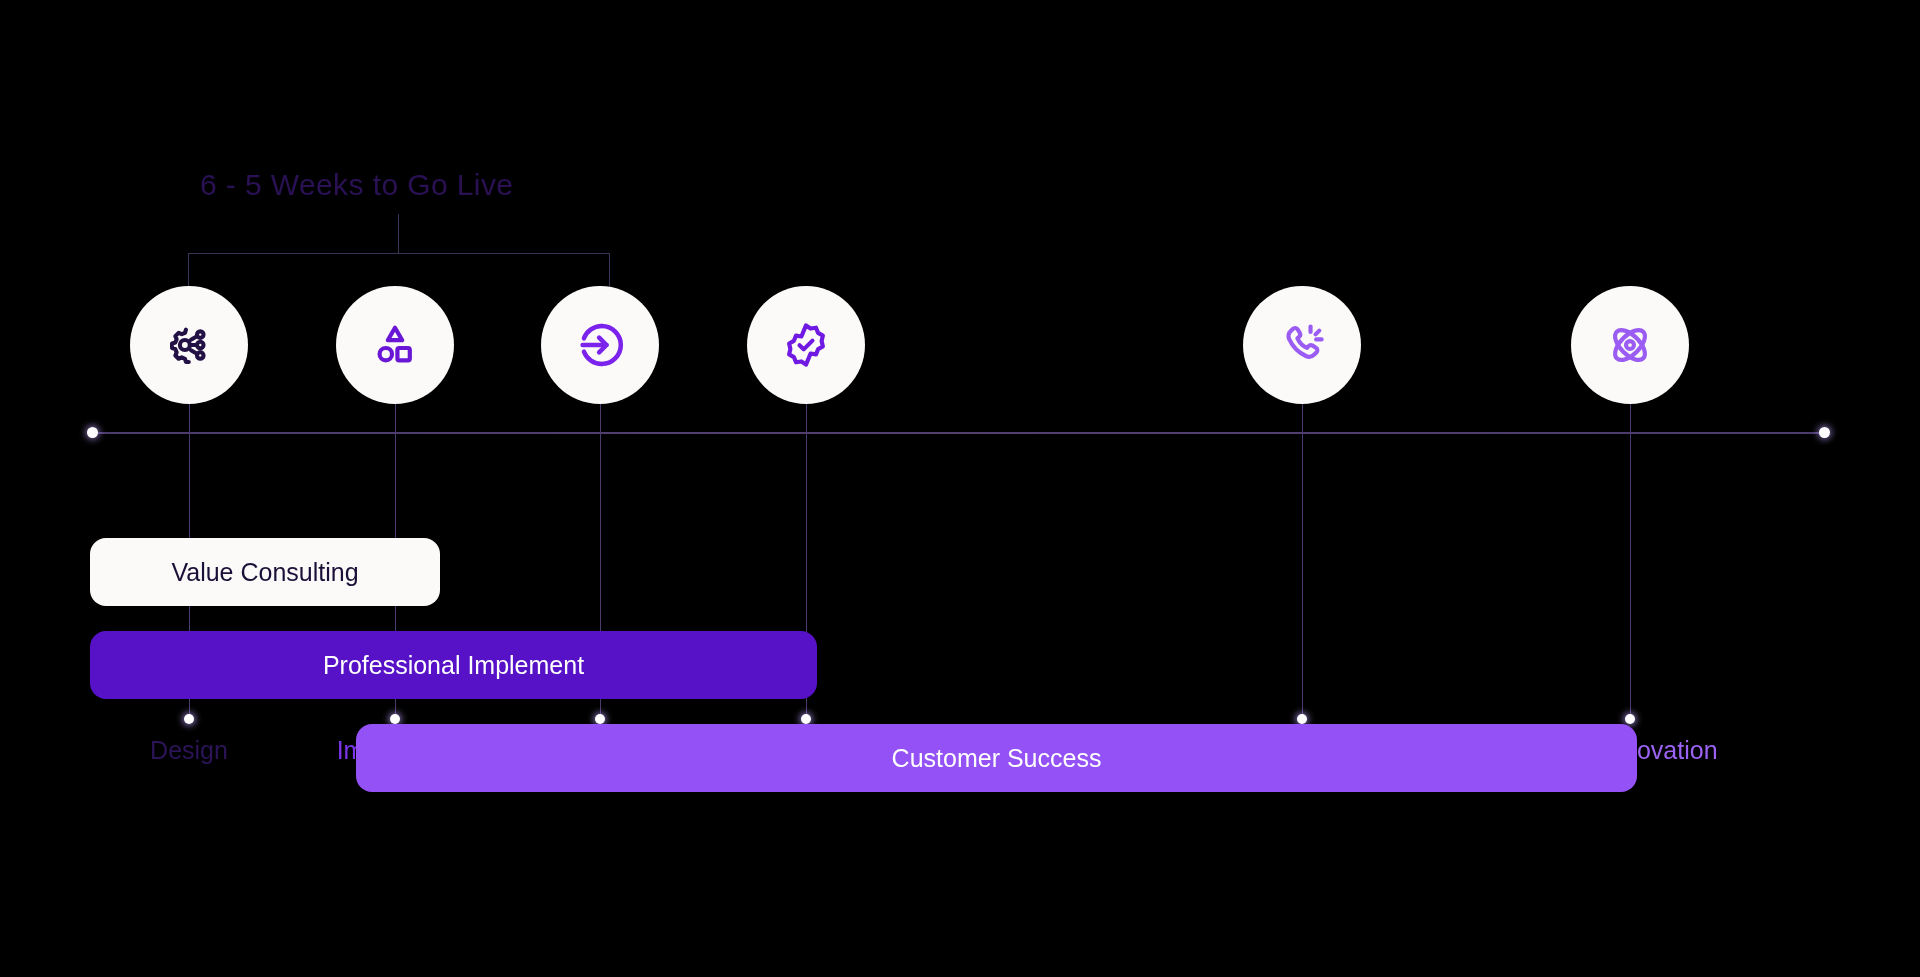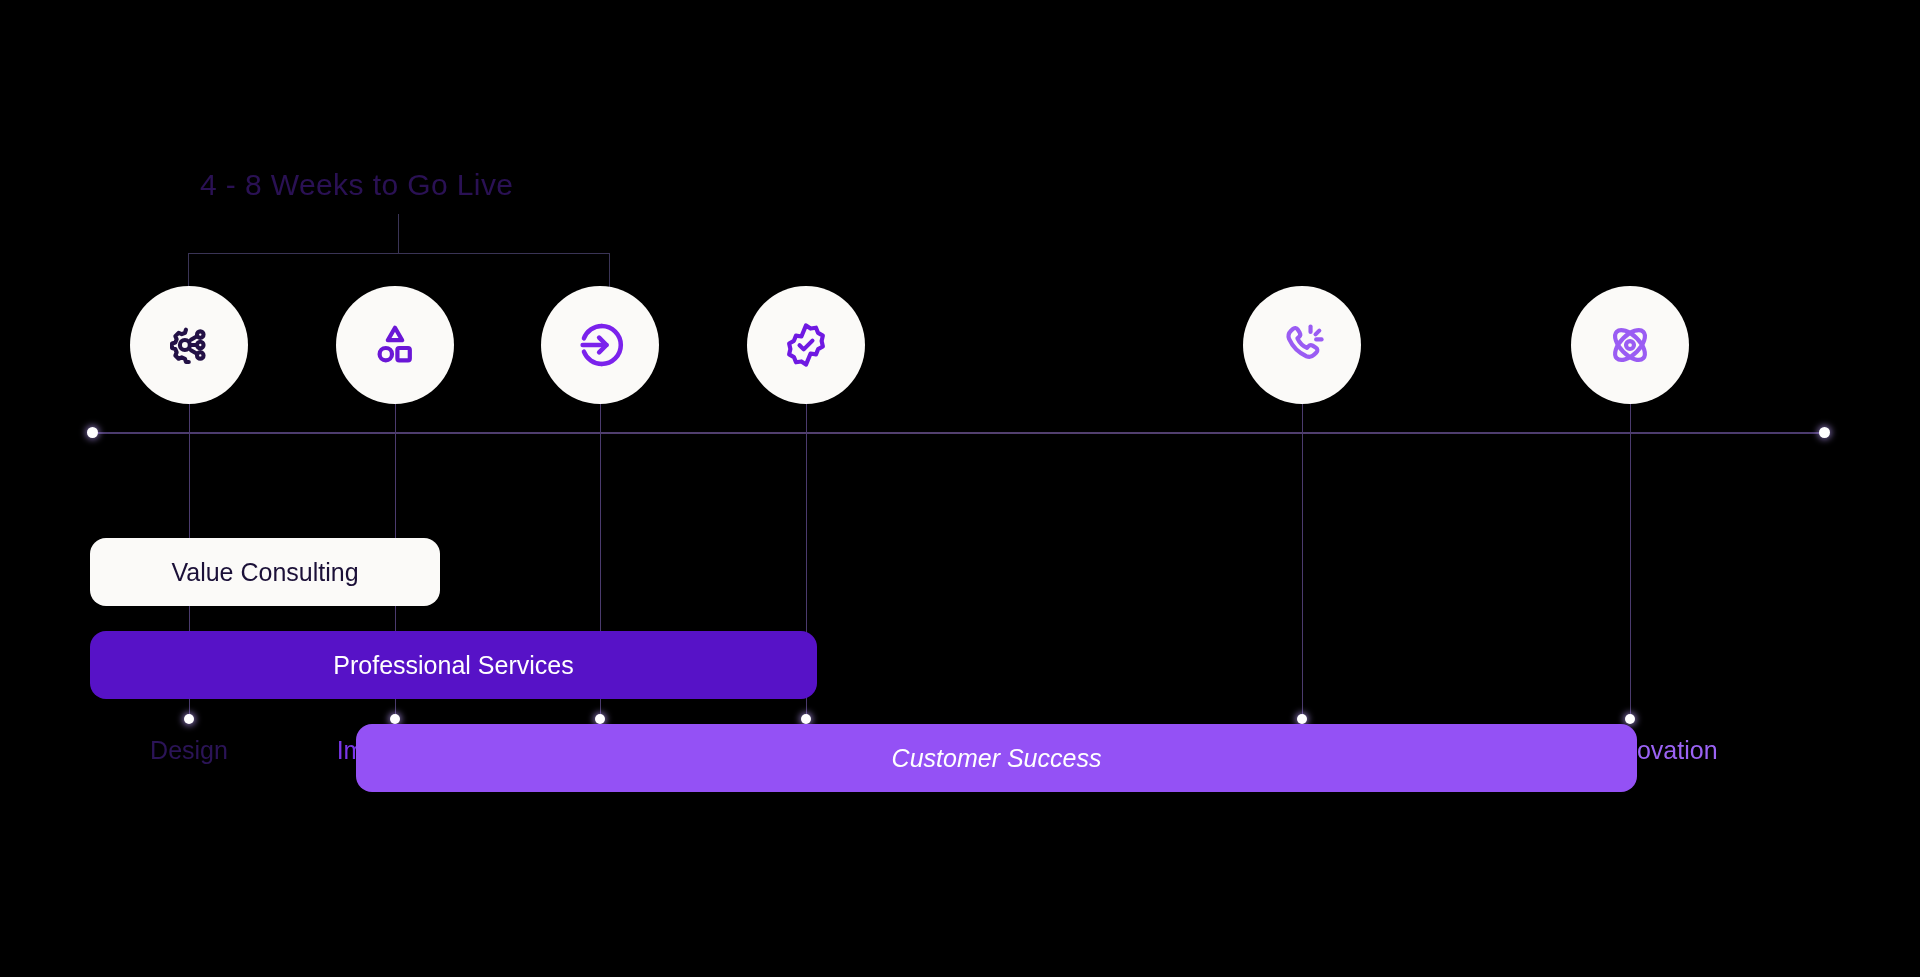--- a/index.html
+++ b/index.html
@@ -127,28 +127,28 @@
     height: 68px;
     border-radius: 16px;
     display: flex;
     align-items: center;
     justify-content: center;
     font-size: 25px;
     white-space: nowrap;
   }
   .bar.white  { background: #fbfaf8; color: #1b1038; }
   .bar.deep   { background: #5712c7; color: #ffffff; }
-  .bar.light2 { background: #9451f5; color: #ffffff; font-style: italic; }
+  .bar.light2 { background: #9451f5; color: #ffffff; }
 </style>
 </head>
 <body>
 
 <div id="stage">
 
-  <div class="bracket-label">4 - 8 Weeks to Go Live</div>
+  <div class="bracket-label">6 - 5 Weeks to Go Live</div>
   <div class="bracket-stem"></div>
   <div class="bracket-box"></div>
 
   <div class="rail"></div>
   <div class="rail-cap left"></div>
   <div class="rail-cap right"></div>
 
   <div class="node" style="left:189px">
     <div class="circle">
       <span>
@@ -240,16 +240,16 @@
           <ellipse cx="12" cy="12" rx="9" ry="4.6" transform="rotate(-45 12 12)"></ellipse>
         </svg>
       </span>
     </div>
     <div class="stem"></div>
     <div class="dot"></div>
     <div class="label light">Joint Innovation</div>
   </div>
 
   <div class="bar white" style="left:90px;  top:538px; width:350px;">Value Consulting</div>
-  <div class="bar deep" style="left:90px;  top:631px; width:727px;">Professional Services</div>
+  <div class="bar deep" style="left:90px;  top:631px; width:727px;">Professional Implement</div>
   <div class="bar light2" style="left:356px; top:724px; width:1281px;">Customer Success</div>
 
 </div>
 
 </body></html>

